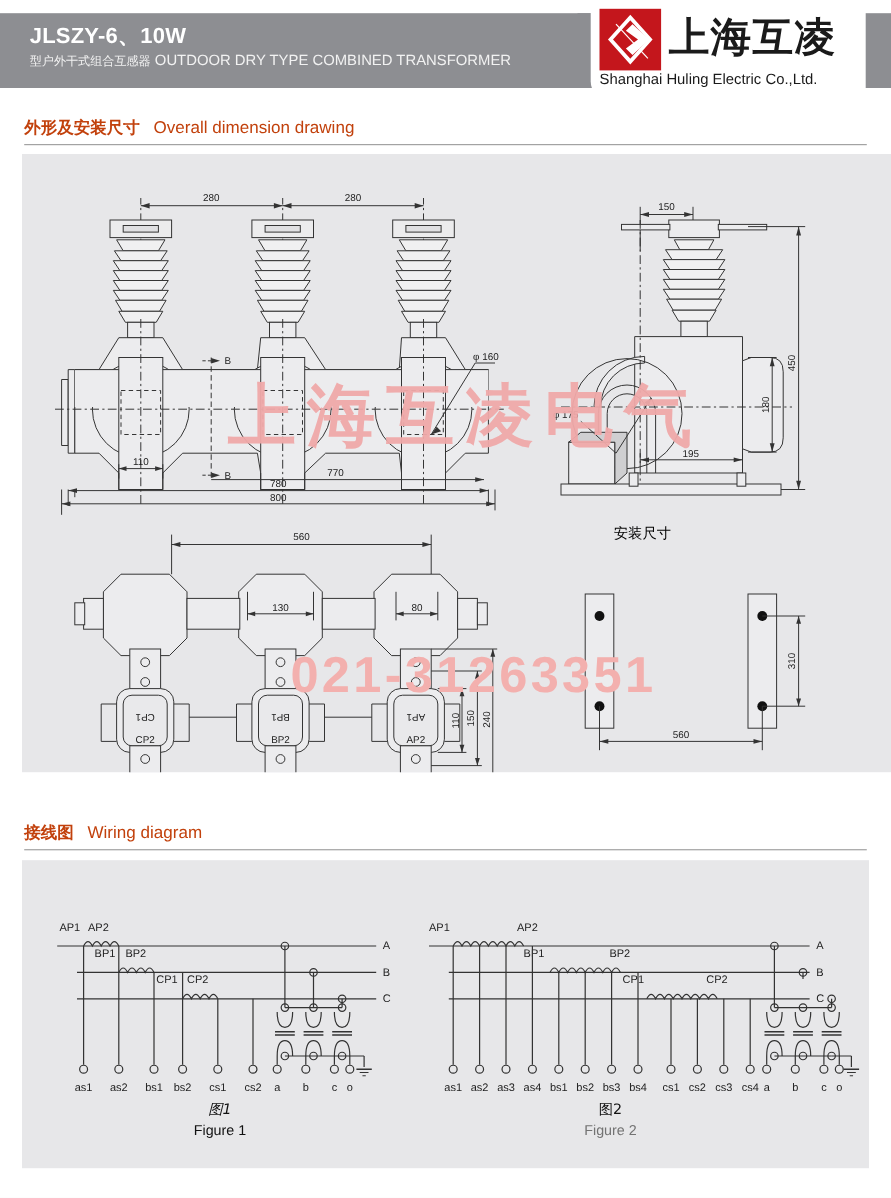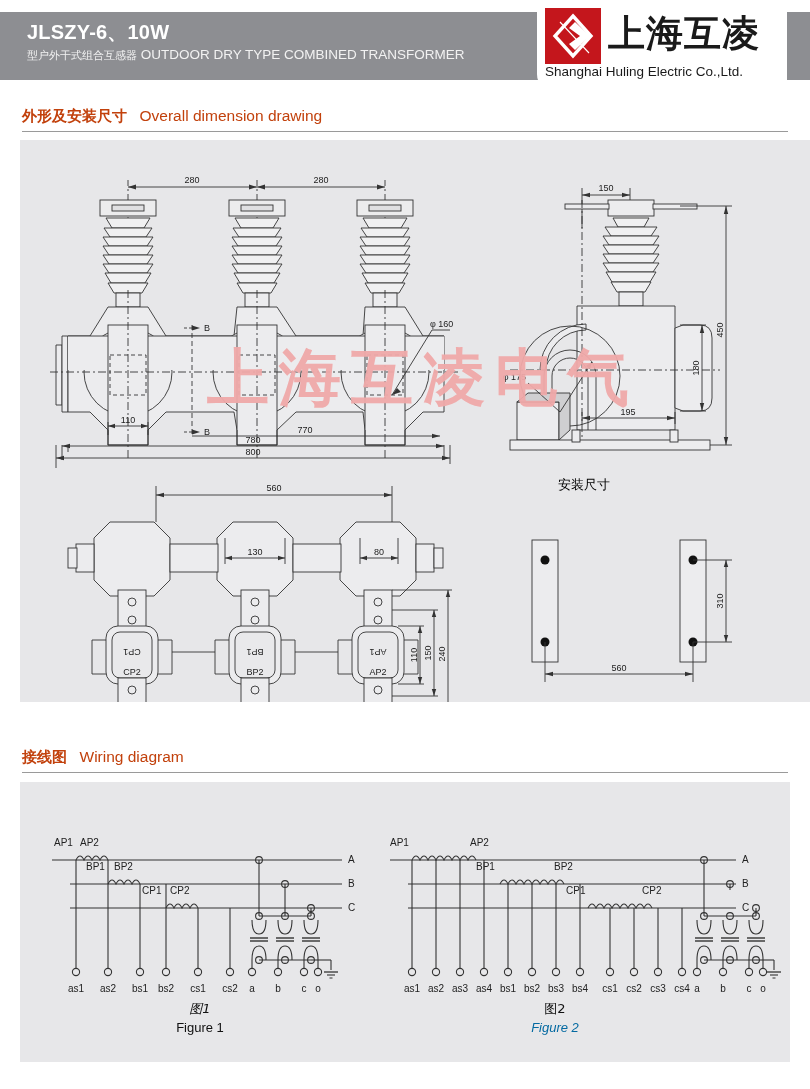--- a/index.html
+++ b/index.html
@@ -439,20 +439,21 @@
       <text x="358" y="517" text-anchor="middle" transform="rotate(180 358 513)">AP1</text>
       <text x="112" y="535" text-anchor="middle">CP2</text>
       <text x="235" y="535" text-anchor="middle">BP2</text>
       <text x="358" y="535" text-anchor="middle">AP2</text>
     </g>
   </svg>
 
   <div class="cn-label" style="position:absolute;left:490px;top:336px;font-size:13px;color:#000000;margin-left:48px;">安装尺寸</div>
 
   <div class="wm wm-cn" style="left:162px;top:196px;opacity:0.95;">上海互凌电气</div>
+  <div class="wm wm-phone" style="left:244px;top:446px;">021-31263351</div>
 </div>
 
 <div class="sec-head" style="top:748px;">
   <span class="cn cn-label">接线图</span>
   &nbsp;
   <span class="en">Wiring diagram</span>
 </div>
 <div class="sec-rule" style="top:772px;"></div>
 
 <div class="panel" style="left:20px;top:782px;width:770px;height:280px;">
@@ -642,14 +643,14 @@
       <text x="677" y="210" text-anchor="middle" fill="#222" stroke="none">a</text>
       <text x="703" y="210" text-anchor="middle" fill="#222" stroke="none">b</text>
       <text x="729" y="210" text-anchor="middle" fill="#222" stroke="none">c</text>
       <text x="743" y="210" text-anchor="middle" fill="#222" stroke="none">o</text>
     </g>
   </svg>
 
   <div style="position:absolute;left:120px;top:218px;width:120px;text-align:center;font-size:13px;color:#111;font-style:italic;" class="cn-label">图1</div>
   <div style="position:absolute;left:120px;top:238px;width:120px;text-align:center;font-size:13px;color:#111;">Figure 1</div>
   <div style="position:absolute;left:475px;top:218px;width:120px;text-align:center;font-size:13px;color:#111;" class="cn-label">图2</div>
-  <div style="position:absolute;left:475px;top:238px;width:120px;text-align:center;font-size:13px;color:#0369a1;font-style:italic;">Figure 2</div>
+  <div style="position:absolute;left:475px;top:238px;width:120px;text-align:center;font-size:13px;color:#737373;">Figure 2</div>
 </div>
 
 </body></html>

